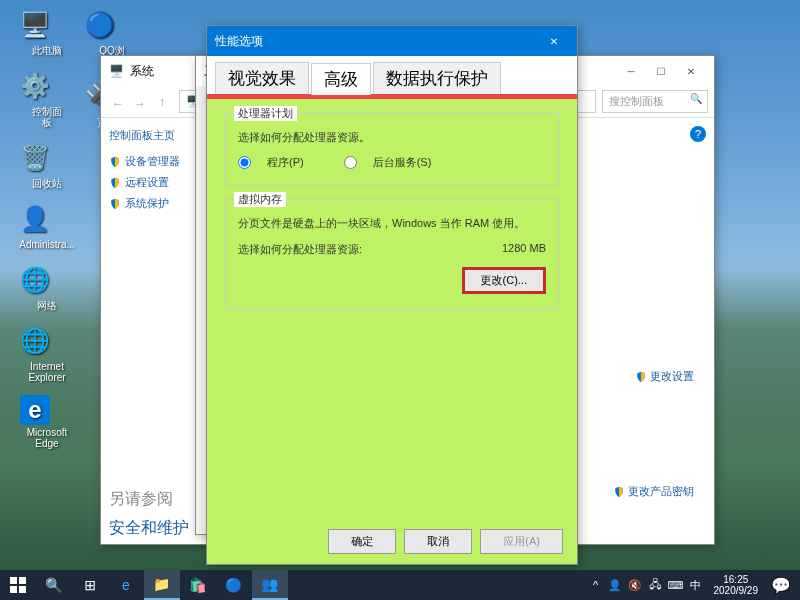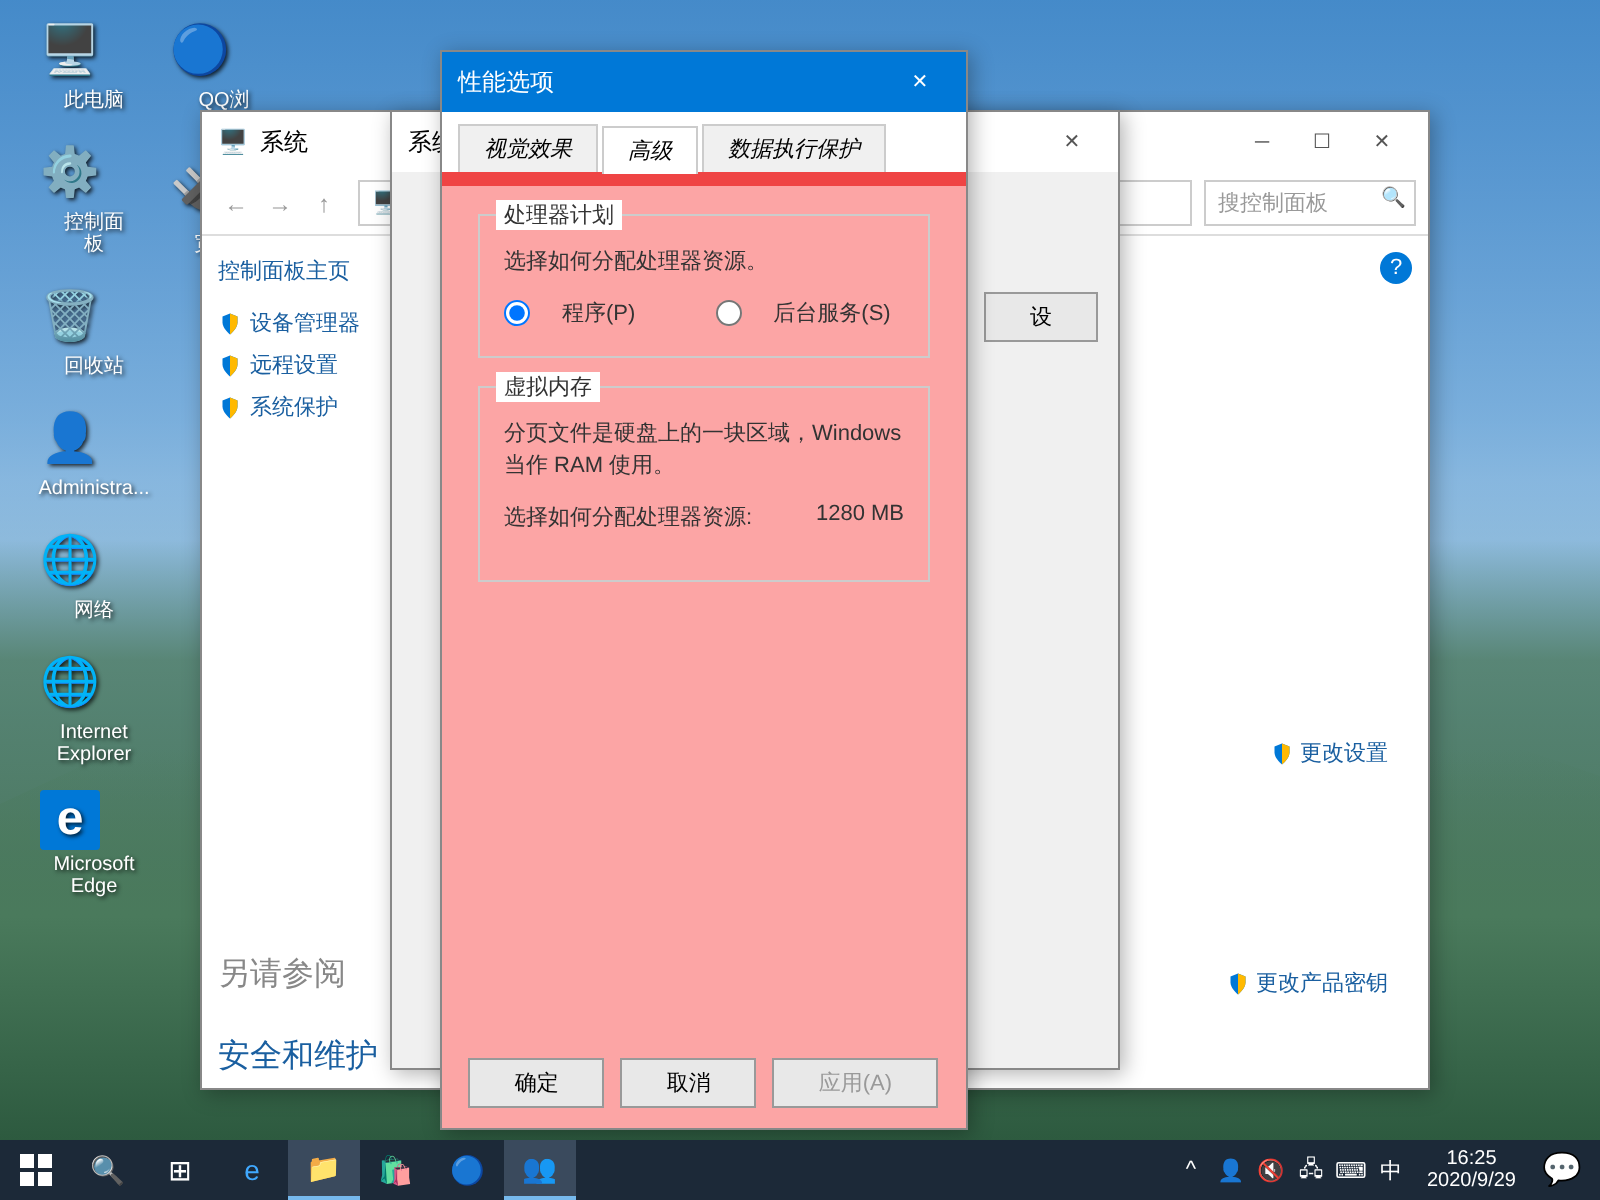--- a/index.html
+++ b/index.html
@@ -39,34 +39,34 @@
 .breadcrumb { flex: 1; border: 1px solid #ccc; padding: 3px 6px; margin: 0 6px; font-size: 11px; }
 .search-box { width: 106px; border: 1px solid #ccc; padding: 3px 20px 3px 6px; font-size: 11px; color: #999; position: relative; }
 .search-box::after { content: "🔍"; position: absolute; right: 4px; top: 2px; font-size: 10px; }
 .sys-body { display: flex; height: calc(100% - 60px); }
 .sys-sidebar { width: 110px; padding: 10px 8px; font-size: 11px; }
 .sidebar-title { color: #1a5fa0; margin-bottom: 8px; }
 .sidebar-link { display: flex; align-items: center; gap: 4px; color: #1a5fa0; padding: 3px 0; cursor: pointer; }
 .shield { width: 12px; height: 12px; display: inline-flex; align-items: center; justify-content: center; }
 .shield svg { width: 12px; height: 12px; }
 .sidebar-bottom { position: absolute; bottom: 5px; left: 8px; font-size: 16px; color: #888; }
-.sidebar-bottom .slink { display: block; color: #1a5fa0; margin-top: 20px; cursor: pointer; text-align: center; }
+.sidebar-bottom .slink { display: block; color: #1a5fa0; margin-top: 8px; cursor: pointer; text-align: center; }
 .sys-main { flex: 1; padding: 12px 20px; position: relative; }
 .help-icon { position: absolute; top: 8px; right: 8px; width: 16px; height: 16px; border-radius: 50%; background: #0078d7; color: #fff; font-size: 11px; display: flex; align-items: center; justify-content: center; cursor: pointer; }
 .win10-logo { font-size: 30px; font-weight: 300; color: #0078d7; margin-top: 50px; }
 .cpu-info { font-size: 11px; margin-top: 60px; color: #333; }
 .change-link { display: flex; align-items: center; gap: 3px; color: #1a5fa0; font-size: 11px; cursor: pointer; margin-top: 80px; justify-content: flex-end; }
 .change-link2 { margin-top: 100px; }
 
 
 .props-window { top: 55px; left: 195px; width: 365px; height: 480px; z-index: 4; background: #f0f0f0; }
 
 
-.perf-window { top: 25px; left: 220px; width: 264px; height: 540px; z-index: 10; background: #fca5a5; }
-.tabs { display: flex; border-bottom: 7px solid #ef4444; padding: 6px 8px 0 8px; background: #fff; font-size: 11px; font-style: italic; }
+.perf-window { top: 25px; left: 206px; width: 372px; height: 540px; z-index: 10; background: #bef264; }
+.tabs { display: flex; border-bottom: 5px solid #ef4444; padding: 6px 8px 0 8px; background: #fff; font-size: 17px; }
 .tab { padding: 4px 12px; border: 1px solid #ccc; border-bottom: none; margin-right: 2px; background: #f0f0f0; cursor: pointer; }
 .tab.active { background: #fff; position: relative; top: 1px; }
 .perf-body { padding: 14px 18px; font-size: 11px; color: #333; }
 .group { border: 1px solid #ccc; padding: 10px 12px 14px 12px; margin-bottom: 14px; position: relative; }
 .group-title { position: absolute; top: -8px; left: 8px; background: #fff; padding: 0 4px; font-size: 11px; }
 .group p { margin: 6px 0 10px 0; line-height: 1.4; }
 .radio-row { display: flex; gap: 40px; margin-top: 8px; }
 .radio-opt { display: flex; align-items: center; gap: 16px; cursor: pointer; }
 .radio-opt input { margin: 0; cursor: pointer; }
 .vm-row { display: flex; justify-content: space-between; margin: 10px 0; }
@@ -250,20 +250,23 @@
             <span>后台服务(S)</span>
           </label>
       </div>
     </div>
     <div class="group">
       <div class="group-title">虚拟内存</div>
       <p>分页文件是硬盘上的一块区域，Windows 当作 RAM 使用。</p>
       <div class="vm-row">
         <span>选择如何分配处理器资源:</span>
         <span>1280 MB</span>
+      </div>
+      <div class="change-btn-wrap">
+        <button class="change-btn">更改(C)...</button>
       </div>
     </div>
   </div>
   <div class="dialog-buttons">
     <button class="dlg-btn">确定</button>
     <button class="dlg-btn">取消</button>
     <button class="dlg-btn disabled">应用(A)</button>
   </div>
 </div>
 

